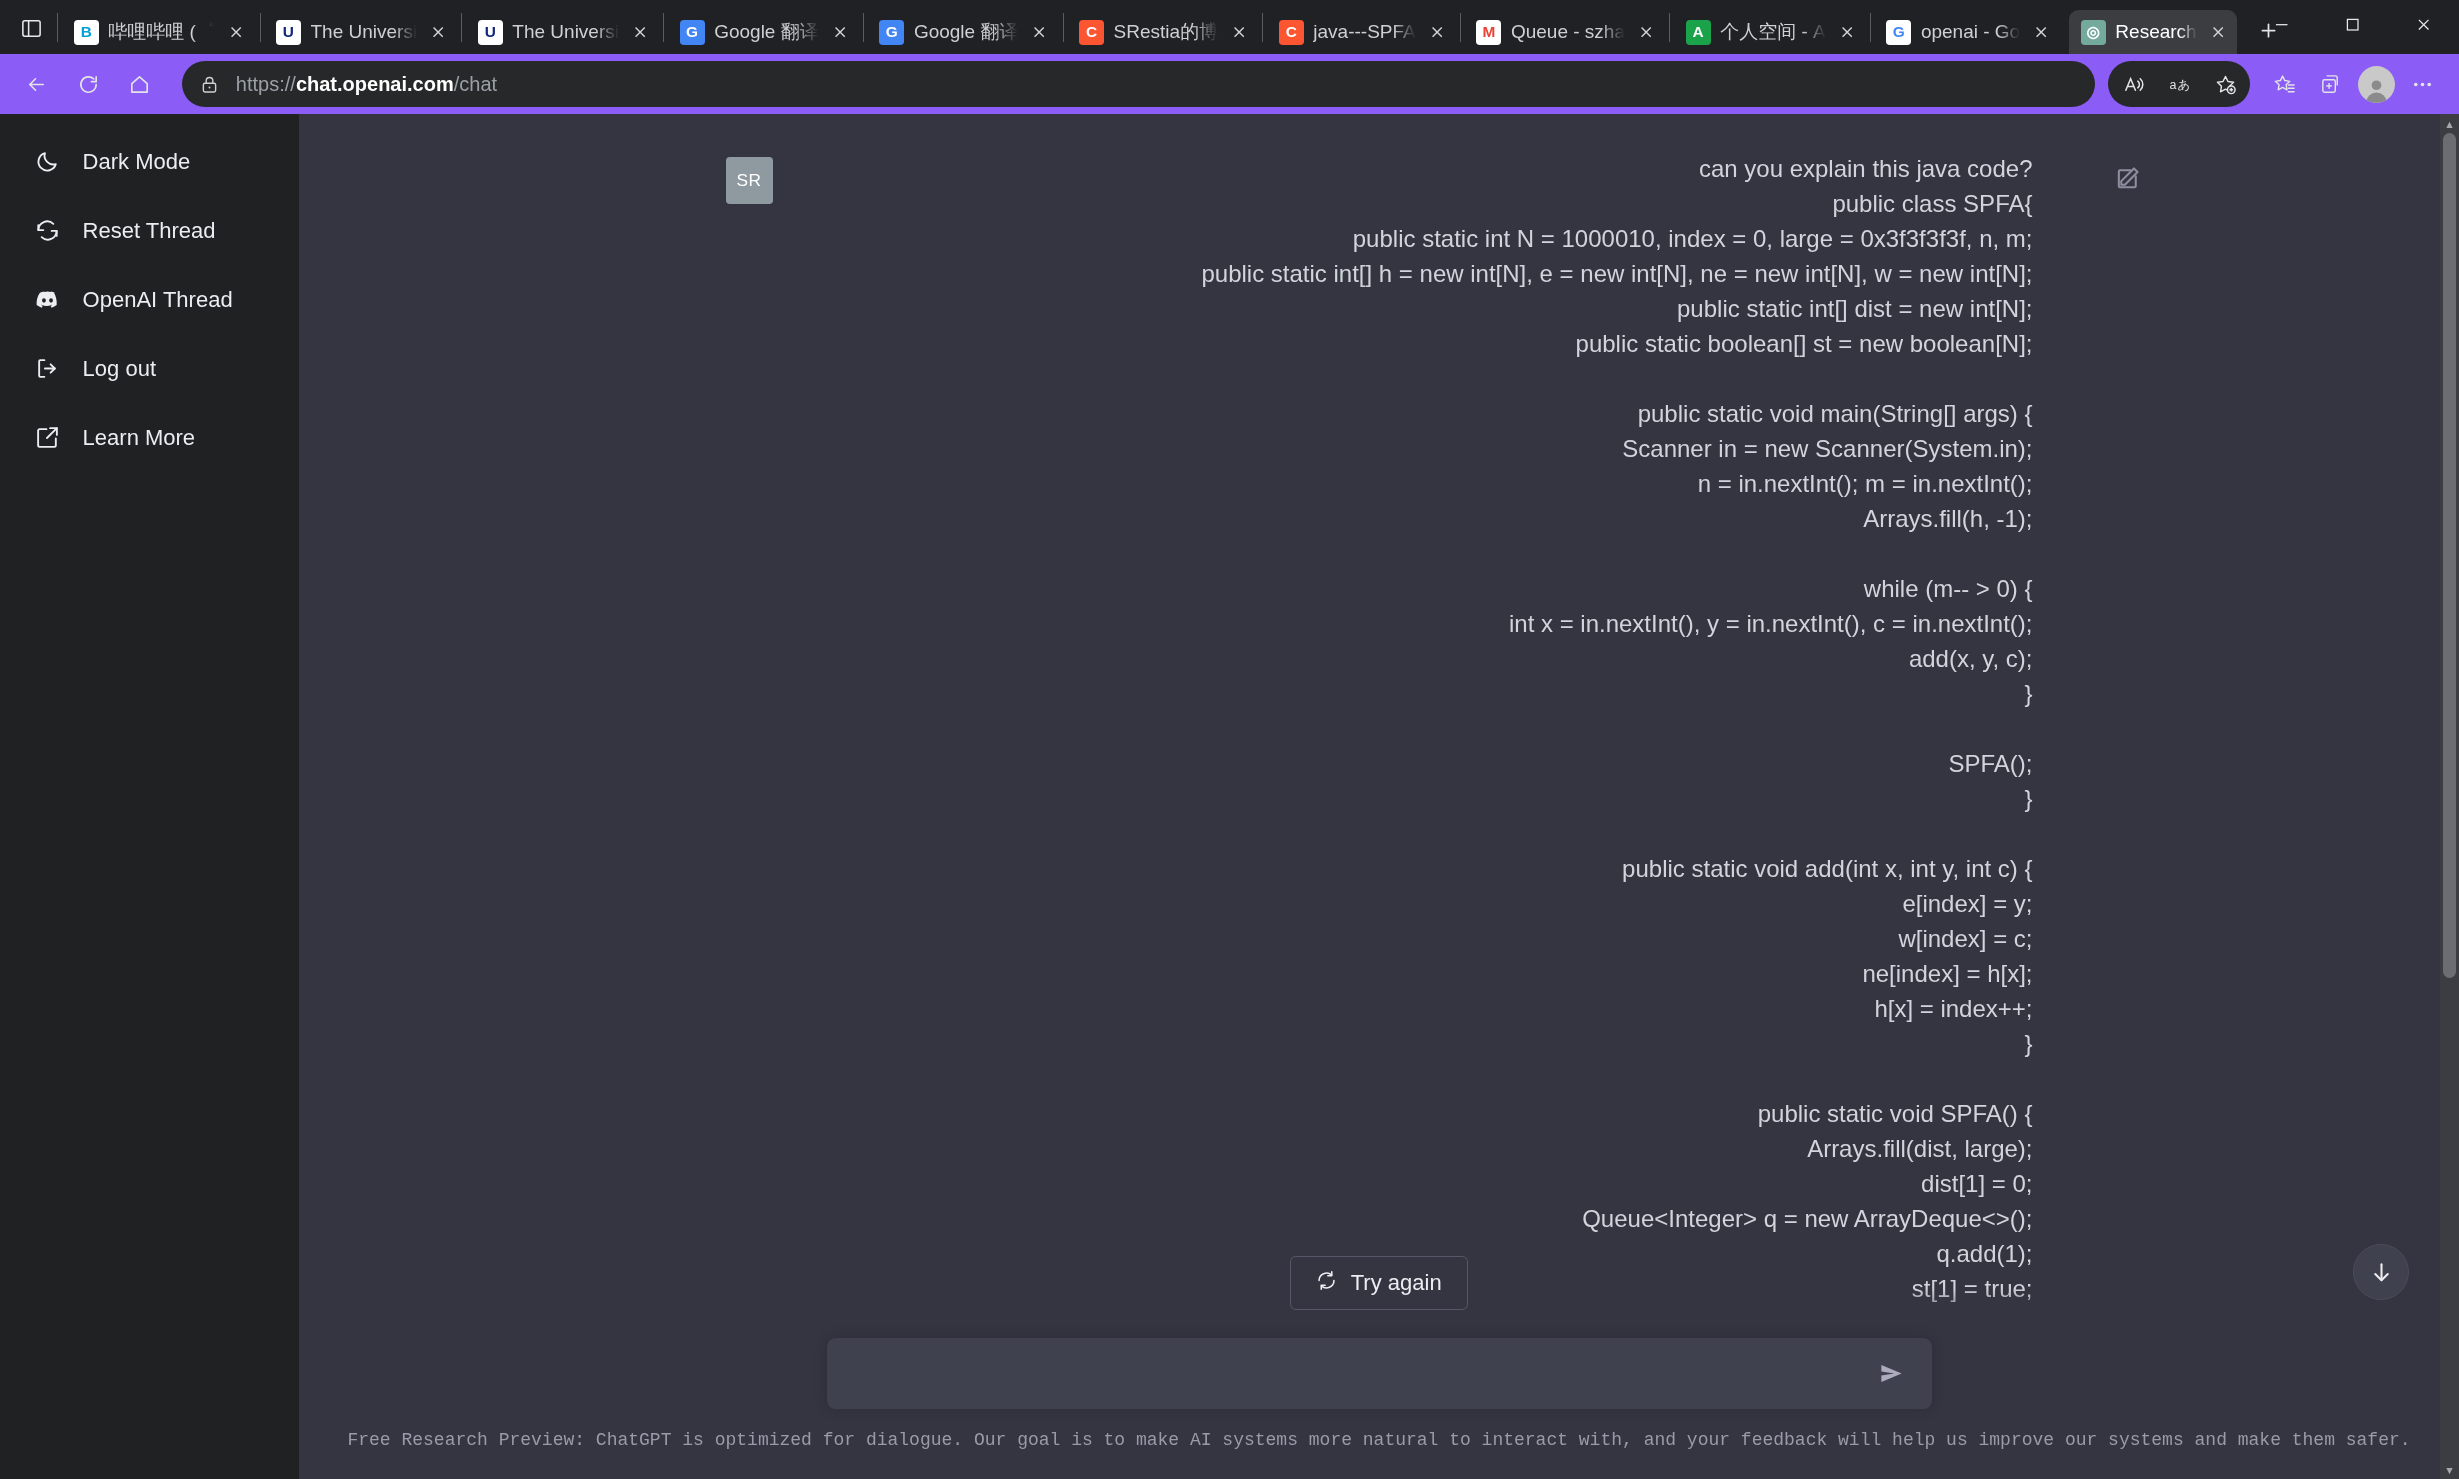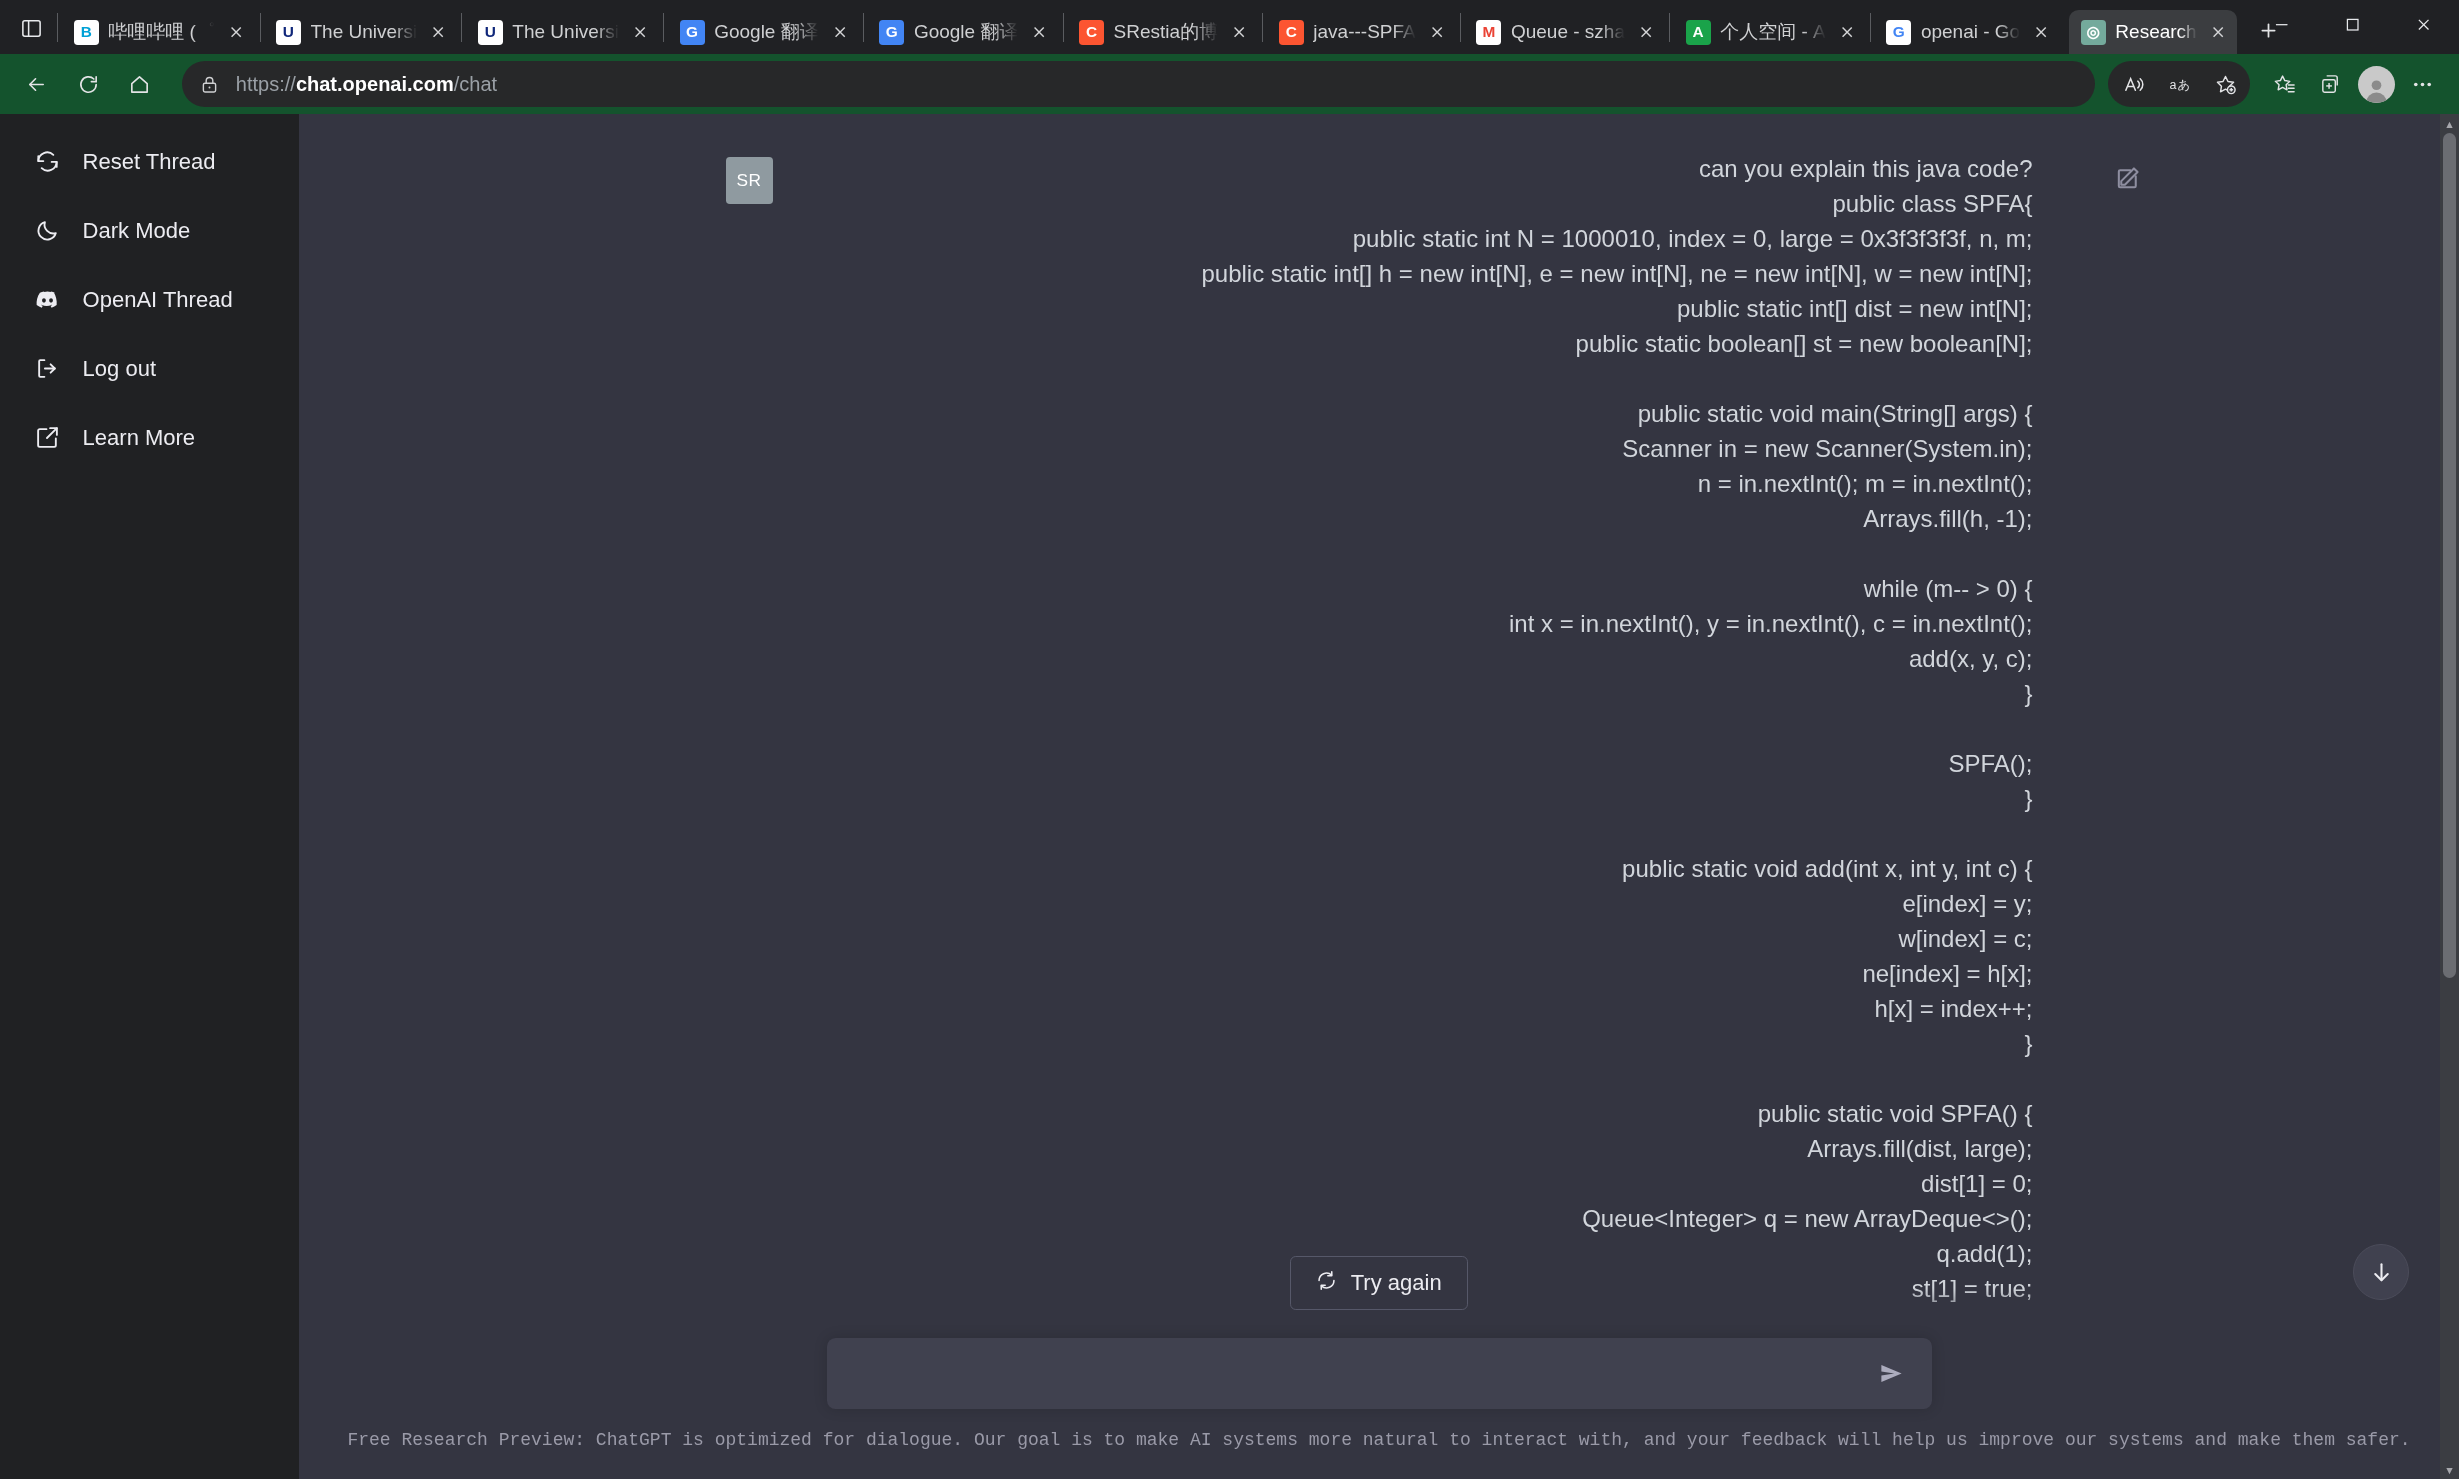--- a/index.html
+++ b/index.html
@@ -102,21 +102,21 @@
   .wc {
     width: 71px; height: 50px;
     display: flex; align-items: center; justify-content: center;
     color: #e8eaed; cursor: pointer;
   }
   .wc svg { width: 15.4px; height: 15.4px; }
 
   
   .navbar {
     height: 60px; flex: 0 0 60px;
-    background: #14532d;
+    background: #8b5cf6;
     display: flex; align-items: center;
     padding: 0 13.4px;
   }
   .navicon {
     width: 46px; height: 46px;
     display: flex; align-items: center; justify-content: center;
     border-radius: 50%;
     color: #e3e4e6; cursor: pointer;
     flex: 0 0 46px;
     margin-right: 5.8px;
@@ -598,36 +598,36 @@
       </div>
     </div>
   </div>
 
   <div class="page">
 
     <div class="sidebar">
       <div id="sidebar-items">
           <div class="side-item">
             <span class="side-ico">
+              <svg viewBox="0 0 24 24" fill="none" stroke="currentColor" stroke-width="1.8" stroke-linejoin="round">
+                <path d="M20 14.5A8.5 8.5 0 0 1 9.5 4a8.5 8.5 0 1 0 10.5 10.5z"></path>
+              </svg>
+            </span>
+            <span>Dark Mode</span>
+          </div>
+          <div class="side-item">
+            <span class="side-ico">
               <svg viewBox="0 0 24 24" fill="none" stroke="currentColor" stroke-width="1.8" stroke-linecap="round" stroke-linejoin="round">
                 <path d="M3.2 11.5a8.5 8.5 0 0 1 14.4-5.9"></path>
                 <polyline points="3.2 6.8 3.2 11.6 8 11.6"></polyline>
                 <path d="M20.8 12.5a8.5 8.5 0 0 1-14.4 5.9"></path>
                 <polyline points="20.8 17.2 20.8 12.4 16 12.4"></polyline>
               </svg>
             </span>
             <span>Reset Thread</span>
-          </div>
-          <div class="side-item">
-            <span class="side-ico">
-              <svg viewBox="0 0 24 24" fill="none" stroke="currentColor" stroke-width="1.8" stroke-linejoin="round">
-                <path d="M20 14.5A8.5 8.5 0 0 1 9.5 4a8.5 8.5 0 1 0 10.5 10.5z"></path>
-              </svg>
-            </span>
-            <span>Dark Mode</span>
           </div>
           <div class="side-item">
             <span class="side-ico">
               <svg viewBox="0 0 24 24" fill="currentColor">
                 <path d="M19.3 5.6a16 16 0 0 0-4-1.2l-.2.4a12 12 0 0 0-6.2 0l-.2-.4a16 16 0 0 0-4 1.2C2 9.6 1.3 13.5 1.6 17.3a16 16 0 0 0 4.9 2.5l1-1.7a10 10 0 0 1-1.6-.8l.4-.3a11.4 11.4 0 0 0 9.8 0l.4.3a10 10 0 0 1-1.6.8l1 1.7a16 16 0 0 0 4.9-2.5c.4-4.4-.7-8.3-2.5-11.7zM8.6 14.9c-1 0-1.8-.9-1.8-2s.8-2 1.8-2 1.8.9 1.8 2-.8 2-1.8 2zm6.8 0c-1 0-1.8-.9-1.8-2s.8-2 1.8-2 1.8.9 1.8 2-.8 2-1.8 2z"></path>
               </svg>
             </span>
             <span>OpenAI Thread</span>
           </div>
           <div class="side-item">

